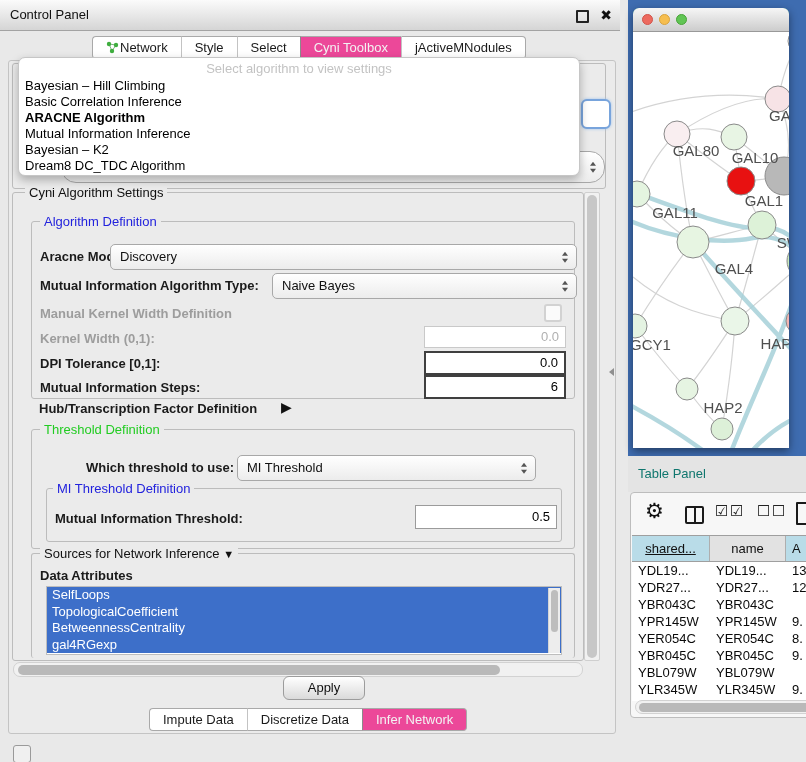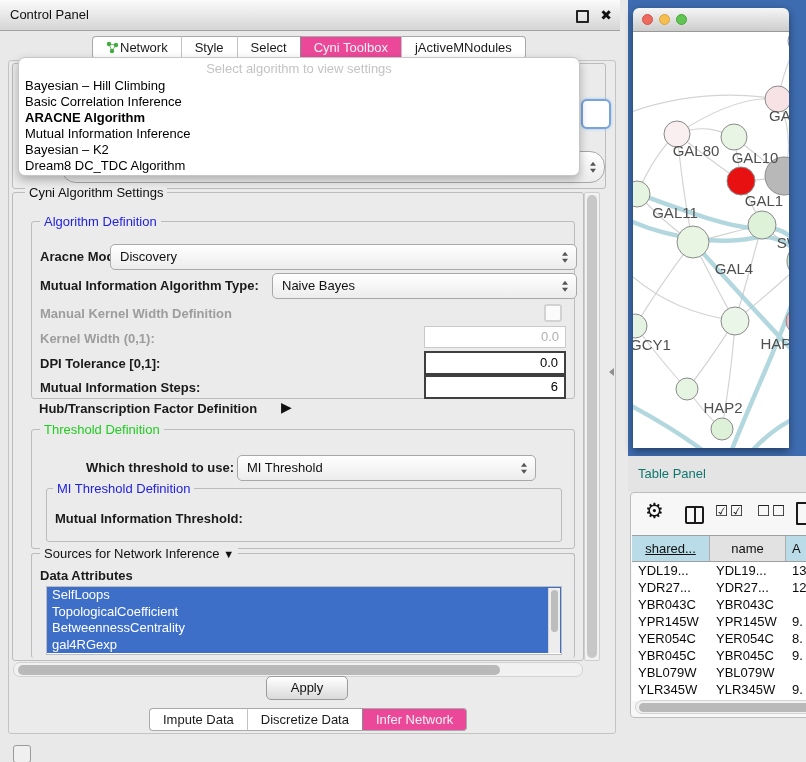--- a/index.html
+++ b/index.html
@@ -206,20 +206,23 @@
           <span>MI Threshold</span>
           <span class="steppers">
               <div class="tri-up"></div>
               <div class="tri-down"></div>
             </span>
         </div>
 
         <div class="groupbox" style="left:14px;top:58px;width:514px;height:52px;">
           <span class="legend" style="left:6px;color:#2222dd;">MI Threshold Definition</span>
           <span class="blab" style="left:8px;top:22px;">Mutual Information Threshold:</span>
+          <div class="field norm" style="left:368px;top:16px;width:142px;height:24px;line-height:22px;">
+            <span>0.5</span>
+          </div>
         </div>
       </div>
 
       <div class="groupbox" style="left:18px;top:360px;width:542px;height:104px;border-bottom:none;">
         <span class="legend" style="left:8px;color:#111;">
           <span>Sources for Network Inference</span>
           <span style="font-size:11px;">▼</span>
         </span>
         <span class="blab" style="left:8px;top:14px;">Data Attributes</span>
         <div class="attr-list" style="left:14px;top:32px;width:514px;height:67px;">
@@ -235,21 +238,21 @@
     </div>
 
     <div class="vscroll" style="left:575px;top:131px;width:14px;height:467px;">
       <div class="vthumb"></div>
     </div>
 
     <div class="hscroll" style="left:4px;top:601px;width:568px;height:13px;">
       <div class="hthumb" style="left:4px;width:482px;"></div>
     </div>
 
-    <div class="apply-btn" style="left:257px;top:615px;">Apply</div>
+    <div class="apply-btn" style="left:274px;top:615px;border-radius:6px;">Apply</div>
 
     <div class="tab-strip" style="top:647px;left:140px;">
       <div class="tab first">
           <span>Impute Data</span>
         </div>
       <div class="tab">
           <span>Discretize Data</span>
         </div>
       <div class="tab last selected">
           <span>Infer Network</span>

